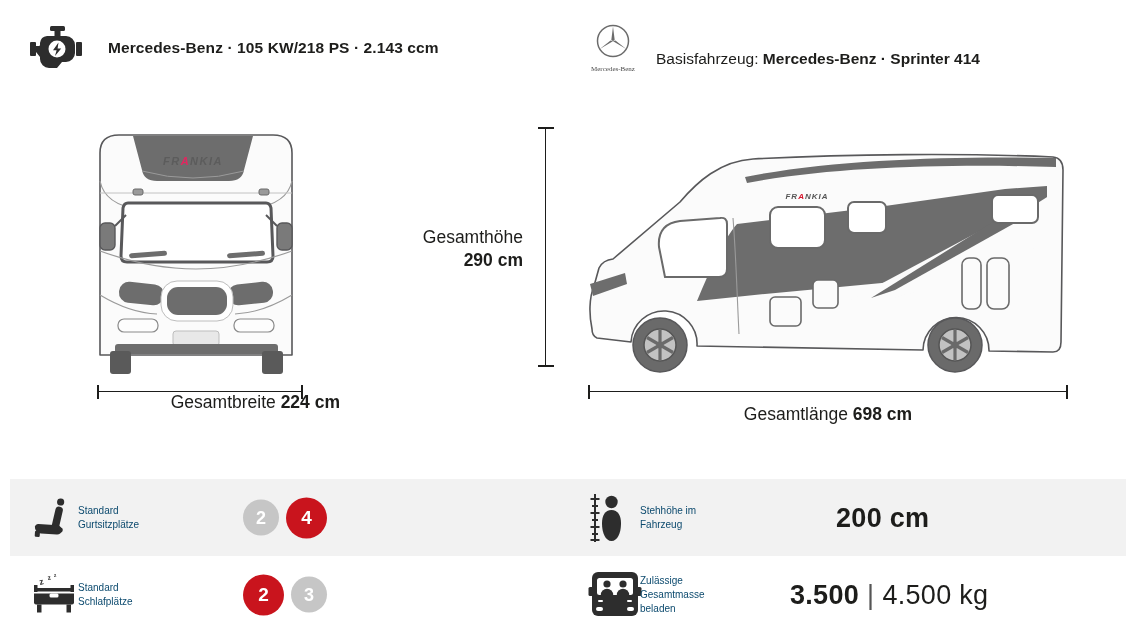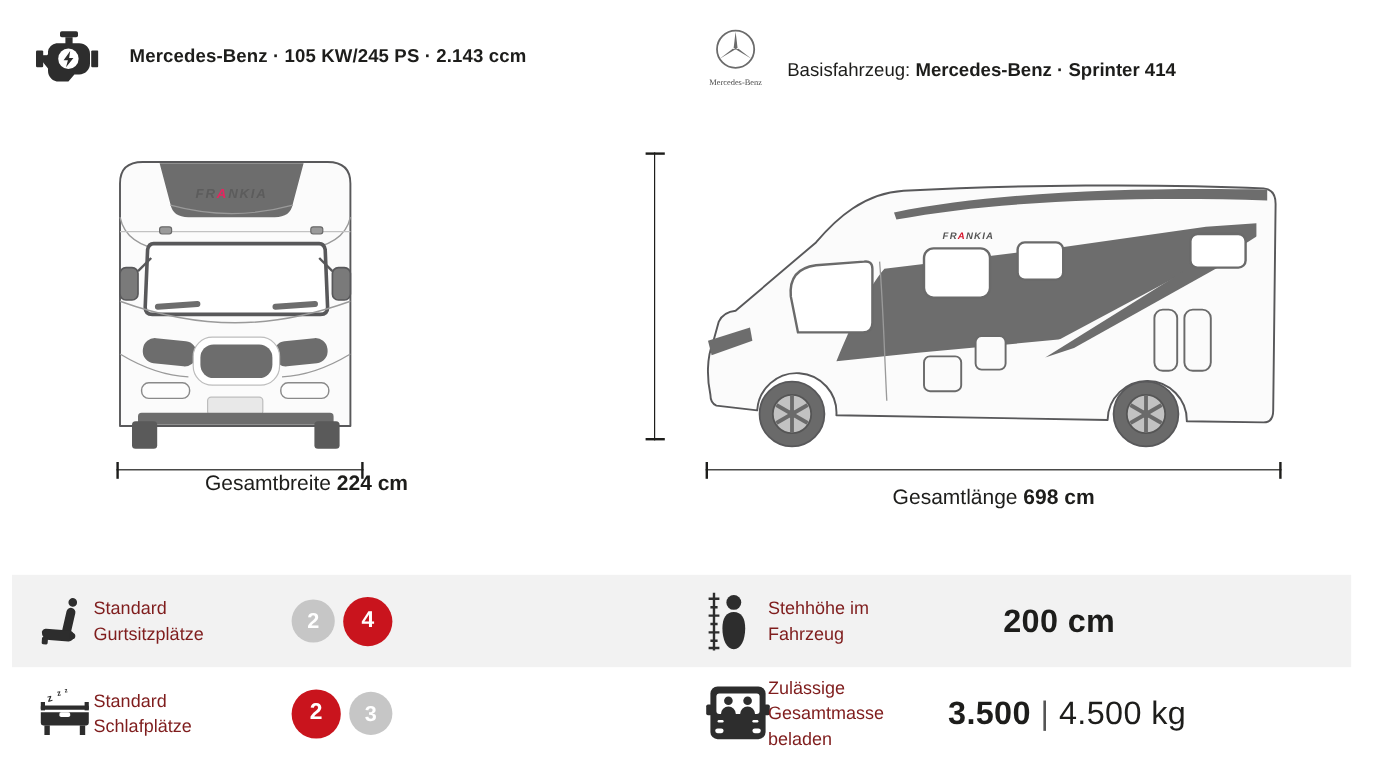--- a/index.html
+++ b/index.html
@@ -35,21 +35,21 @@
   .height-label { left:400px; top:228px; width:123px; text-align:right; line-height:1.1; }
   .height-label .l2 { font-weight:700; margin-top:4px; font-size:17.5px; }
   
   .specs { position:absolute; left:10px; top:479px; width:1116px; }
   .spec-row { position:relative; height:77px; }
   .spec-row.odd { background:#f2f2f2; }
   .cell-icon { position:absolute; top:50%; transform:translateY(-50%); }
   .icon-seat, .icon-bed { left:20px; }
   .icon-stand, .icon-van { left:578px; }
   .spec-label { position:absolute; top:50%; transform:translateY(-50%);
-    font-size:15px; line-height:1.4; color:#7f1d1d; }
+    font-size:10px; line-height:1.4; color:#0c4a6e; }
   .spec-label.left-col { left:68px; }
   .spec-label.right-col { left:630px; }
   .badges { position:absolute; left:233px; top:50%; transform:translateY(-50%);
     display:flex; align-items:center; gap:7px; }
   .badge { width:36px; height:36px; border-radius:50%; background:#c6c6c6;
     color:#fff; font-size:18px; font-weight:600; display:flex;
     align-items:center; justify-content:center; cursor:pointer; }
   .badge.selected { width:41px; height:41px; background:#c9141d; font-size:19px; }
   .spec-value { position:absolute; top:50%; transform:translateY(-50%);
     font-size:27px; font-weight:700; color:#1d1d1b; letter-spacing:.3px; }
@@ -69,21 +69,21 @@
         <rect x="20" y="1" width="15" height="5" rx="1.5"></rect>
         <rect x="24.5" y="6" width="6" height="6"></rect>
         <rect x="0" y="17" width="6" height="14" rx="1"></rect>
         <rect x="46" y="17" width="6" height="14" rx="1"></rect>
         <rect x="4" y="21" width="9" height="6"></rect>
         <path d="M17,11 h19 a9,9 0 0 1 9,9 v8 a9,9 0 0 1 -9,9 h-4 l-5,6 h-8 a9,9 0 0 1 -9,-9 v-2 l-4,-5 4,-7 v-2 a8,8 0 0 1 7,-7 z"></path>
       </g>
       <circle cx="27" cy="24" r="8.5" fill="#fff"></circle>
       <path d="M28.5,17.5 L23,25.2 h3.6 L25,31 31.2,23.4 h-3.6 Z" fill="#2d2d2d"></path>
     </svg>
-    <div class="hdr-text">Mercedes-Benz · 105 KW/245 PS · 2.143 ccm</div>
+    <div class="hdr-text">Mercedes-Benz · 105 KW/218 PS · 2.143 ccm</div>
   </div>
 
   <div class="hdr-item hdr-right">
     <svg width="54" height="54" viewBox="0 0 54 54">
       <circle cx="27" cy="21" r="15.5" fill="none" stroke="#6b6b6b" stroke-width="1.5"></circle>
       <g fill="#6b6b6b">
         <polygon points="27,6.5 25.4,19.5 27,21.5 28.6,19.5"></polygon>
         <polygon points="13.8,28.9 25.6,21.9 27,21 24.6,20.6"></polygon>
         <polygon points="40.2,28.9 28.4,21.9 27,21 29.4,20.6"></polygon>
       </g>
@@ -186,20 +186,24 @@
   <div class="measure-h width-line">
     <span class="tick t-left"></span>
       <span class="tick t-right"></span>
   </div>
   <div class="dim-label width-label"><span>Gesamtbreite </span><span class="bold">224 cm</span></div>
 
   <div class="measure-v height-line">
     <span class="tick t-top"></span>
       <span class="tick t-bottom"></span>
   </div>
+  <div class="dim-label height-label">
+    <div class="l1">Gesamthöhe</div>
+    <div class="l2">290 cm</div>
+  </div>
 
   <div class="measure-h length-line">
     <span class="tick t-left"></span>
       <span class="tick t-right"></span>
   </div>
   <div class="dim-label length-label"><span>Gesamtlänge </span><span class="bold">698 cm</span></div>
 
   <div class="specs">
 
     <div class="spec-row odd">

